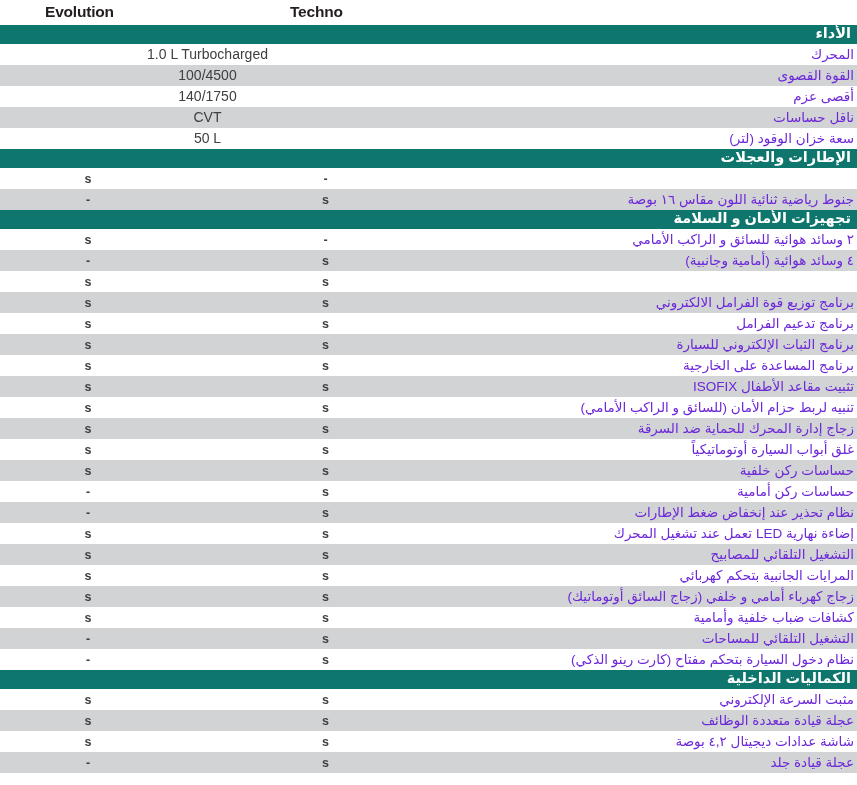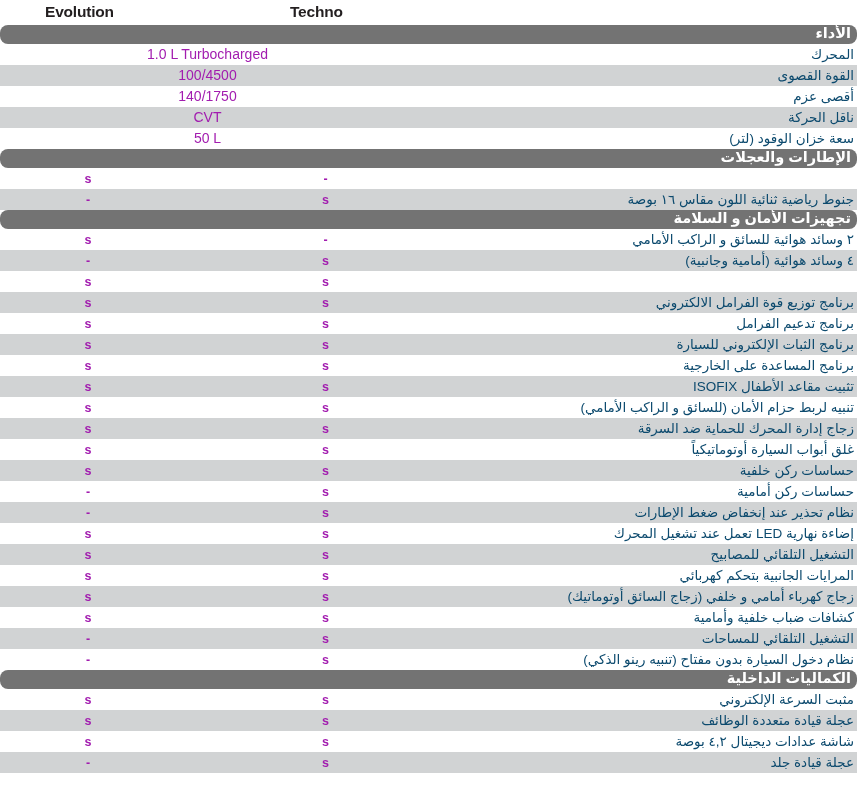--- a/index.html
+++ b/index.html
@@ -52,22 +52,21 @@
   .row {
     position: relative;
     width: 857px;
     box-sizing: border-box;
     overflow: hidden;
   }
 
   
   .row.section {
     height: 19px;
-    background: #737373;
-    border-radius: 8px;
+    background: #0f766e;
   }
   .row.section .sec-title {
     position: absolute;
     right: 6px;
     top: -1px;
     font-size: 14.5px;
     line-height: 19px;
     font-weight: bold;
     color: #ffffff;
     white-space: nowrap;
@@ -83,33 +82,33 @@
     background: #d1d3d4;
   }
 
   
   .row.spec .feature {
     position: absolute;
     right: 3px;
     top: 0;
     line-height: 21px;
     font-size: 13.5px;
-    color: #0c4a6e;
+    color: #6d28d9;
     white-space: nowrap;
     direction: rtl;
     text-align: right;
   }
 
   
   .row.spec .cell {
     position: absolute;
     top: 0;
     line-height: 21px;
     font-size: 13px;
-    color: #a21caf;
+    color: #404040;
     text-align: center;
     direction: ltr;
     white-space: nowrap;
   }
   .row.spec .cell.c-evolution {
     left: 0;
     width: 176px;
   }
   .row.spec .cell.c-techno {
     left: 176px;
@@ -150,21 +149,21 @@
       </div>
       <div class="row spec alt">
         <span class="feature">القوة القصوى</span>
         <span class="cell c-span">100/4500</span>
       </div>
       <div class="row spec">
         <span class="feature">أقصى عزم</span>
         <span class="cell c-span">140/1750</span>
       </div>
       <div class="row spec alt">
-        <span class="feature">ناقل الحركة</span>
+        <span class="feature">ناقل حساسات</span>
         <span class="cell c-span">CVT</span>
       </div>
       <div class="row spec">
         <span class="feature">سعة خزان الوقود (لتر)</span>
         <span class="cell c-span">50 L</span>
       </div>
       <div class="row section">
         <span class="sec-title">الإطارات  والعجلات</span>
       </div>
       <div class="row spec">
@@ -272,21 +271,21 @@
         <span class="feature">كشافات ضباب خلفية وأمامية</span>
         <span class="cell c-evolution"><span class="mark">s</span></span>
         <span class="cell c-techno"><span class="mark">s</span></span>
       </div>
       <div class="row spec alt">
         <span class="feature">التشغيل التلقائي للمساحات</span>
         <span class="cell c-evolution"><span class="mark dash">-</span></span>
         <span class="cell c-techno"><span class="mark">s</span></span>
       </div>
       <div class="row spec">
-        <span class="feature">نظام دخول السيارة بدون مفتاح (تنبيه رينو الذكي)</span>
+        <span class="feature">نظام دخول السيارة بتحكم مفتاح (كارت رينو الذكي)</span>
         <span class="cell c-evolution"><span class="mark dash">-</span></span>
         <span class="cell c-techno"><span class="mark">s</span></span>
       </div>
       <div class="row section">
         <span class="sec-title">الكماليات الداخلية</span>
       </div>
       <div class="row spec">
         <span class="feature">مثبت السرعة الإلكتروني</span>
         <span class="cell c-evolution"><span class="mark">s</span></span>
         <span class="cell c-techno"><span class="mark">s</span></span>

